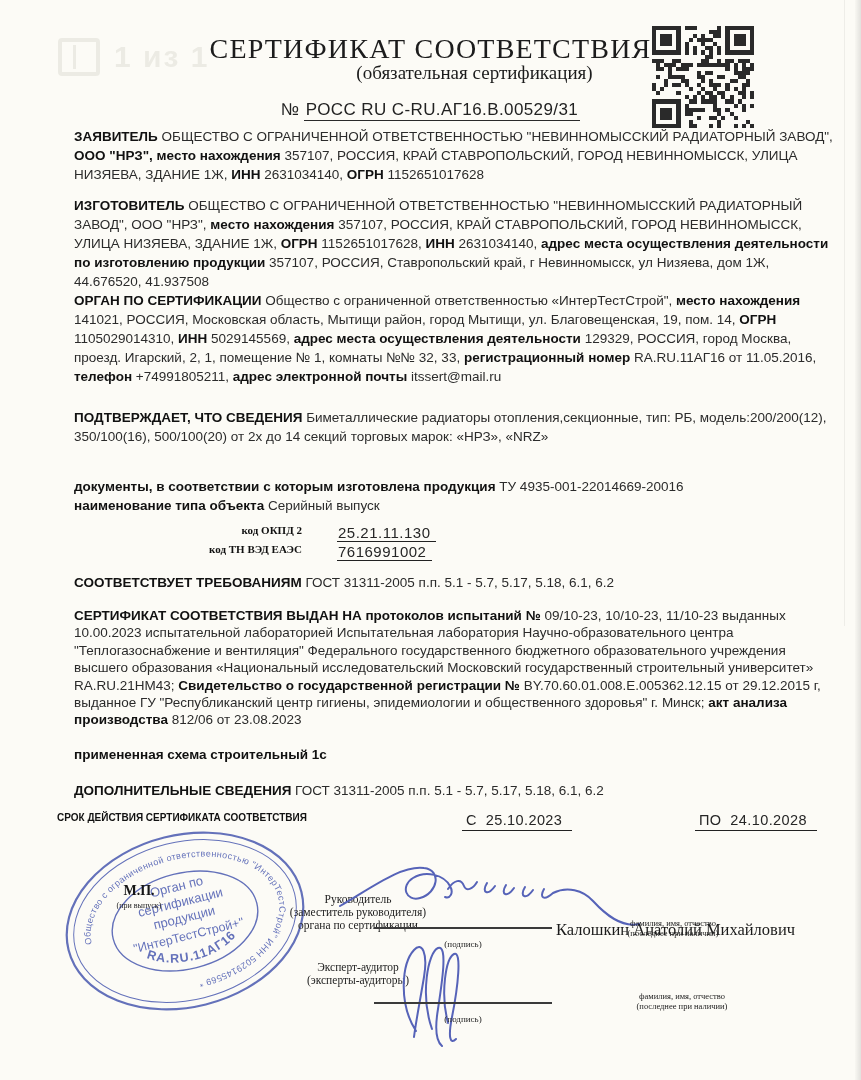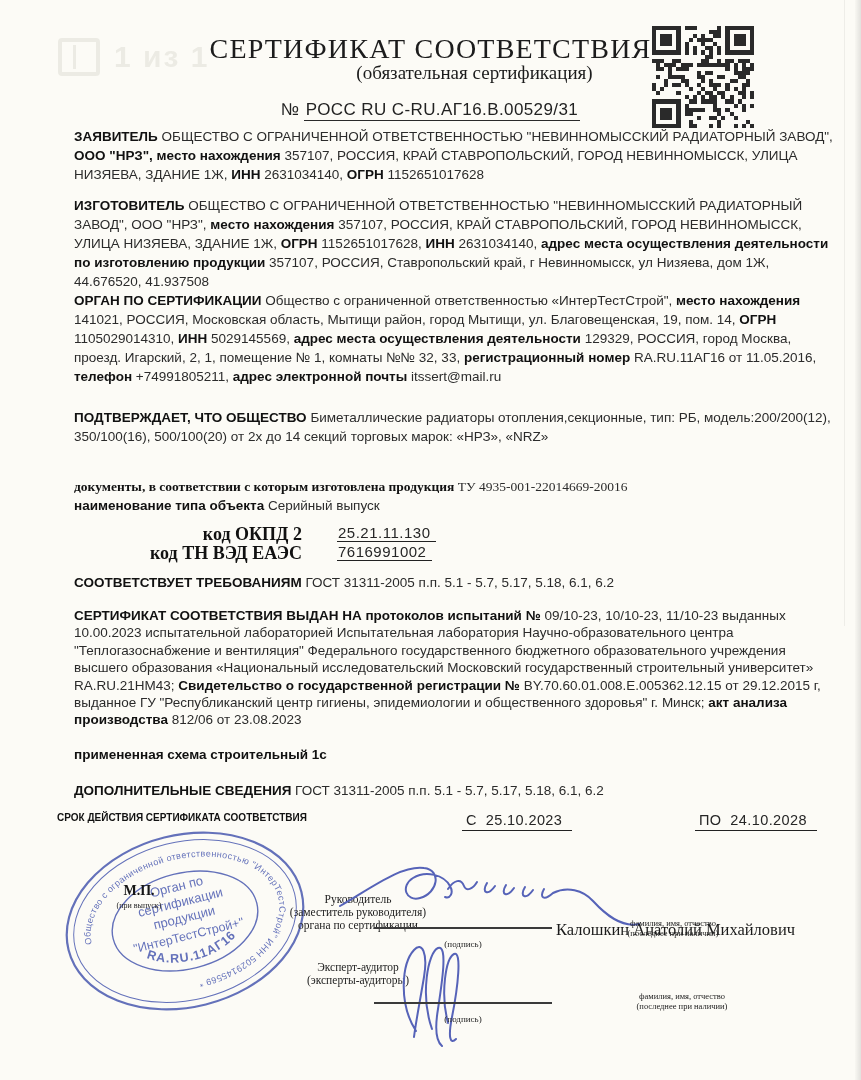--- a/index.html
+++ b/index.html
@@ -30,32 +30,32 @@
   .cert-number .num{border-bottom:1.6px solid #2a2a2a;padding:0 2px 1px 2px;letter-spacing:0.4px;}
 
   .qr{position:absolute;left:652px;top:26px;width:102px;height:102px;}
 
   .para{position:absolute;left:46px;width:760px;font-size:13.5px;line-height:19px;color:#2b2b2b;margin-left:28px;}
   .para .b{font-weight:bold;color:#111;}
   #p-applicant{top:127px;}
   #p-manufacturer{top:196px;}
   #p-certbody{top:291px;}
   #p-product{top:408px;}
-  #p-docs1{top:477px;font-family:Liberation Serif, serif;}
+  #p-docs1{top:477px;}
   #p-docs2{top:496px;}
   #p-conformity{top:573px;}
   #p-issued{top:607px;line-height:17.4px;}
   #p-scheme{top:745px;}
   #p-additional{top:781px;}
 
   .code-row{position:absolute;left:57px;width:760px;height:19px;}
   #codes-row-0{top:524px;}
   #codes-row-1{top:543px;}
   .code-label{position:absolute;left:0;width:245px;text-align:right;
-    font-family:"Liberation Serif",serif;font-weight:bold;font-size:18px;color:#111;}
+    font-family:"Liberation Serif",serif;font-weight:bold;font-size:11px;color:#111;}
   .code-value{position:absolute;left:280px;top:0;font-size:15px;letter-spacing:0.5px;
     border-bottom:1.5px solid #222;padding:0 6px 0 1px;}
 
   .validity-label{position:absolute;left:57px;top:812px;font-weight:bold;font-size:10px;color:#111;}
   .validity-date{position:absolute;top:812px;font-size:14.5px;border-bottom:1.4px solid #222;
     padding:0 10px 2px 4px;letter-spacing:0.4px;}
   #validity-from{left:462px;}
   #validity-to{left:695px;}
 
   .stamp{position:absolute;left:58px;top:830px;width:254px;height:182px;
@@ -394,21 +394,21 @@
       <rect x="2" y="24" width="1" height="1" fill="#2a2a2a"></rect>
       <rect x="3" y="24" width="1" height="1" fill="#2a2a2a"></rect>
       <rect x="4" y="24" width="1" height="1" fill="#2a2a2a"></rect>
       <rect x="5" y="24" width="1" height="1" fill="#2a2a2a"></rect>
       <rect x="6" y="24" width="1" height="1" fill="#2a2a2a"></rect>
     </svg>
 
   <div class="para" id="p-applicant"><span class="b">ЗАЯВИТЕЛЬ </span><span>ОБЩЕСТВО С ОГРАНИЧЕННОЙ ОТВЕТСТВЕННОСТЬЮ "НЕВИННОМЫССКИЙ РАДИАТОРНЫЙ ЗАВОД", </span><span class="b">ООО "НРЗ", место нахождения </span><span>357107, РОССИЯ, КРАЙ СТАВРОПОЛЬСКИЙ, ГОРОД НЕВИННОМЫССК, УЛИЦА НИЗЯЕВА, ЗДАНИЕ 1Ж, </span><span class="b">ИНН </span><span>2631034140, </span><span class="b">ОГРН </span><span>1152651017628</span></div>
   <div class="para" id="p-manufacturer"><span class="b">ИЗГОТОВИТЕЛЬ </span><span> ОБЩЕСТВО С ОГРАНИЧЕННОЙ ОТВЕТСТВЕННОСТЬЮ "НЕВИННОМЫССКИЙ РАДИАТОРНЫЙ ЗАВОД", ООО "НРЗ", </span><span class="b">место нахождения </span><span>357107, РОССИЯ, КРАЙ СТАВРОПОЛЬСКИЙ, ГОРОД НЕВИННОМЫССК, УЛИЦА НИЗЯЕВА, ЗДАНИЕ 1Ж, </span><span class="b">ОГРН </span><span>1152651017628, </span><span class="b">ИНН </span><span>2631034140, </span><span class="b">адрес места осуществления деятельности по изготовлению продукции </span><span>357107, РОССИЯ, Ставропольский край, г Невинномысск, ул Низяева, дом 1Ж, 44.676520, 41.937508</span></div>
   <div class="para" id="p-certbody"><span class="b">ОРГАН ПО СЕРТИФИКАЦИИ </span><span>Общество с ограниченной ответственностью  «ИнтерТестСтрой", </span><span class="b">место нахождения </span><span>141021, РОССИЯ, Московская область, Мытищи район, город Мытищи, ул. Благовещенская, 19, пом. 14, </span><span class="b">ОГРН </span><span>1105029014310, </span><span class="b">ИНН </span><span>5029145569, </span><span class="b">адрес места осуществления деятельности </span><span>129329, РОССИЯ, город Москва, проезд. Игарский, 2, 1, помещение № 1, комнаты №№ 32, 33, </span><span class="b">регистрационный номер </span><span>RA.RU.11АГ16 от 11.05.2016, </span><span class="b">телефон </span><span>+74991805211, </span><span class="b">адрес электронной почты </span><span>itssert@mail.ru</span></div>
-  <div class="para" id="p-product"><span class="b">ПОДТВЕРЖДАЕТ, ЧТО ОБЩЕСТВО </span><span>Биметаллические радиаторы отопления,секционные, тип: РБ, модель:200/200(12), 350/100(16), 500/100(20) от 2х до 14 секций торговых марок: «НРЗ», «NRZ»</span></div>
+  <div class="para" id="p-product"><span class="b">ПОДТВЕРЖДАЕТ, ЧТО СВЕДЕНИЯ </span><span>Биметаллические радиаторы отопления,секционные, тип: РБ, модель:200/200(12), 350/100(16), 500/100(20) от 2х до 14 секций торговых марок: «НРЗ», «NRZ»</span></div>
   <div class="para" id="p-docs1"><span class="b">документы, в соответствии с которым изготовлена продукция </span><span>ТУ 4935-001-22014669-20016</span></div>
   <div class="para" id="p-docs2"><span class="b">наименование типа объекта </span><span>Серийный выпуск</span></div>
 
   <div class="code-row" id="codes-row-0">
     <span class="code-label">код ОКПД 2</span>
     <span class="code-value">25.21.11.130</span>
   </div>
   <div class="code-row" id="codes-row-1">
     <span class="code-label">код ТН ВЭД ЕАЭС</span>
     <span class="code-value">7616991002</span>

